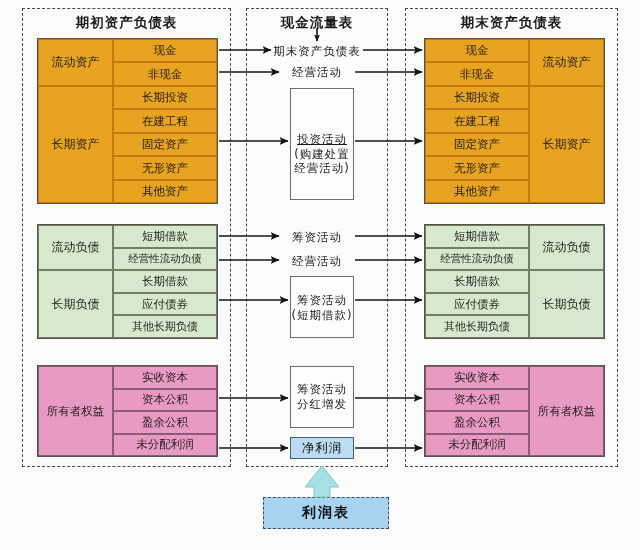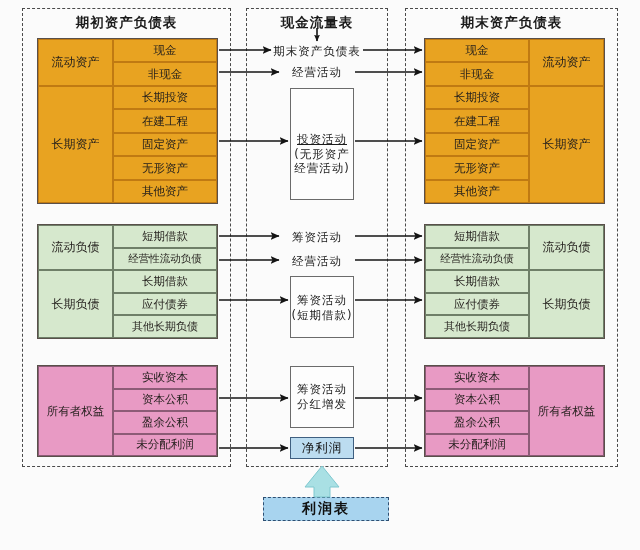--- a/index.html
+++ b/index.html
@@ -110,37 +110,37 @@
       <div class="cell c-eq" style="height:23px;">盈余公积</div>
       <div class="cell c-eq" style="height:23px;">未分配利润</div>
     </div>
   </div>
 
   <div class="midlabel" style="left:273px;top:45px;width:88px;">期末资产负债表</div>
   <div class="midlabel" style="left:281px;top:66px;width:72px;">经营活动</div>
 
   <div class="midbox" style="left:290px;top:88px;width:64px;height:112px;"></div>
   <div class="midlabel" style="left:286px;top:133px;width:72px;text-decoration:underline;">投资活动</div>
-  <div class="midlabel" style="left:286px;top:148px;width:72px;">(无形资产</div>
+  <div class="midlabel" style="left:286px;top:148px;width:72px;">(购建处置</div>
   <div class="midlabel" style="left:286px;top:162px;width:72px;">经营活动)</div>
 
   <div class="midlabel" style="left:281px;top:231px;width:72px;">筹资活动</div>
   <div class="midlabel" style="left:281px;top:255px;width:72px;">经营活动</div>
 
   <div class="midbox" style="left:290px;top:276px;width:64px;height:62px;"></div>
   <div class="midlabel" style="left:282px;top:294px;width:80px;">筹资活动</div>
   <div class="midlabel" style="left:282px;top:309px;width:80px;">(短期借款)</div>
 
   <div class="midbox" style="left:290px;top:366px;width:64px;height:62px;"></div>
   <div class="midlabel" style="left:282px;top:383px;width:80px;">筹资活动</div>
   <div class="midlabel" style="left:282px;top:398px;width:80px;">分红增发</div>
 
   <div class="netprofit" style="left:290px;top:437px;width:64px;height:22px;">净利润</div>
 
-  <div class="incomebox" style="left:263px;top:497px;width:126px;height:24px;">利润表</div>
+  <div class="incomebox" style="left:263px;top:497px;width:126px;height:32px;">利润表</div>
 
   <div class="bs" style="left:424px;top:38px;width:181px;height:166px;">
     <div class="col" style="width:105px;">
       <div class="cell c-asset" style="height:23.7px;">现金</div>
       <div class="cell c-asset" style="height:23.7px;">非现金</div>
       <div class="cell c-asset" style="height:23.7px;">长期投资</div>
       <div class="cell c-asset" style="height:23.7px;">在建工程</div>
       <div class="cell c-asset" style="height:23.7px;">固定资产</div>
       <div class="cell c-asset" style="height:23.7px;">无形资产</div>
       <div class="cell c-asset" style="height:23.7px;">其他资产</div>

